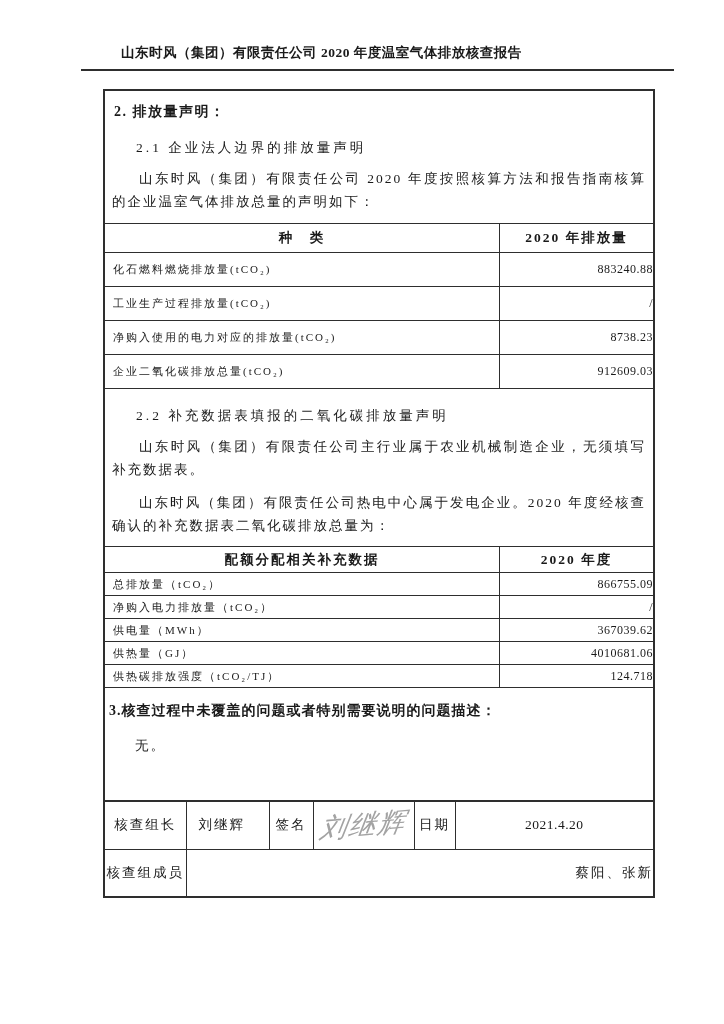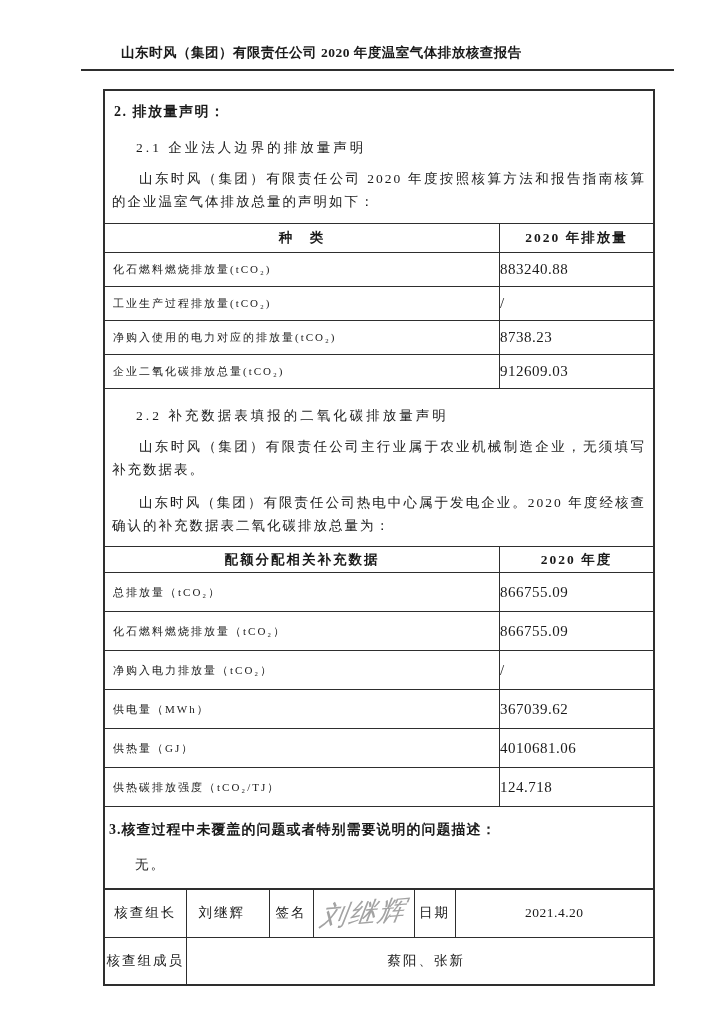--- a/index.html
+++ b/index.html
@@ -50,31 +50,31 @@
   }
   table { border-collapse:collapse; width:100%; table-layout:fixed; }
   .data-table { margin-top:10px; }
   .data-table th, .data-table td { border:1.5px solid #2e2e2e; }
   .data-table th {
     font-size:13.5px; font-weight:bold; letter-spacing:2px; text-align:center;margin-top:28px;
   }
   .data-table td.lbl {
     font-size:11px; letter-spacing:2px; text-align:left; padding-left:8px;
   }
-  .data-table td.val { font-size:15px; text-align:left; letter-spacing:0.5px; }
+  .data-table td.val { font-size:12px; text-align:right; letter-spacing:0.5px; }
   .data-table col.c-label { width:72%; }
   .data-table col.c-value { width:28%; }
   
   .data-table th:first-child, .data-table td:first-child { border-left:none; }
   .data-table th:last-child,  .data-table td:last-child  { border-right:none; }
   .t1 th { height:29px; }
   .t1 td { height:34px; }
   .t2 { margin-top:9px; }
   .t2 th { height:26px; }
-  .t2 td { height:39px; }
+  .t2 td { height:23px; }
 
   .sec3-heading {
     font-size:14px; font-weight:bold; letter-spacing:1px;
     margin:14px 4px 0 4px;
   }
   .sec3-body {
     font-size:13.5px; letter-spacing:2px;
     margin:17px 0 14px 30px;
   }
 
@@ -82,21 +82,21 @@
   .sig-table { margin-top:auto; }
   .sig-table td { border:1.5px solid #2e2e2e; font-size:13.5px; }
   .sig-table tr td:first-child { border-left:2px solid #2e2e2e; }
   .sig-table tr td:last-child  { border-right:2px solid #2e2e2e; }
   .sig-table tr:first-child td { border-top:2px solid #2e2e2e; }
   .sig-table tr:last-child td  { border-bottom:2px solid #2e2e2e; }
   .sig-table td { height:48px; }
   .sig-label { text-align:center; letter-spacing:2px; }
   .sig-name  { text-align:left; padding-left:12px; letter-spacing:2px; }
   .sig-date  { text-align:center; font-size:13.5px; letter-spacing:0.5px; }
-  .sig-members { text-align:center; padding-left:13px; letter-spacing:2px; }
+  .sig-members { text-align:right; padding-left:13px; letter-spacing:2px; }
   .handwriting-wrap { text-align:center; overflow:hidden; }
   .handwriting {
     display:inline-block;
     font-size:27px; color:#a3a3a3; font-style:italic;
     transform:rotate(-5deg) skewX(-14deg);
     letter-spacing:2px;
     font-family:"DejaVu Serif","Liberation Serif",serif;
   }
 </style>
 </head>
@@ -158,24 +158,20 @@
             <col class="c-label">
             <col class="c-value">
           </colgroup>
         <tbody>
             <tr>
           <th>配额分配相关补充数据</th>
           <th>2020 年度</th>
         </tr>
         <tr>
           <td class="lbl">总排放量（tCO₂）</td>
-          <td class="val">866755.09</td>
-        </tr>
-        <tr>
-          <td class="lbl">化石燃料燃烧排放量（tCO₂）</td>
           <td class="val">866755.09</td>
         </tr>
         <tr>
           <td class="lbl">净购入电力排放量（tCO₂）</td>
           <td class="val">/</td>
         </tr>
         <tr>
           <td class="lbl">供电量（MWh）</td>
           <td class="val">367039.62</td>
         </tr>

